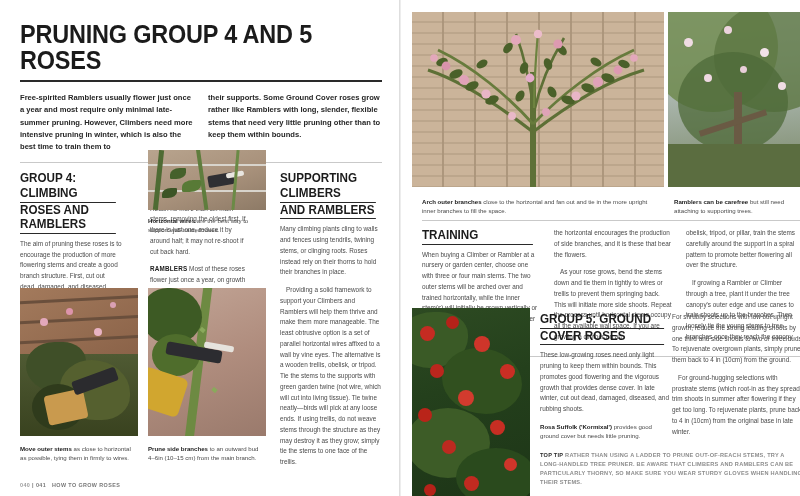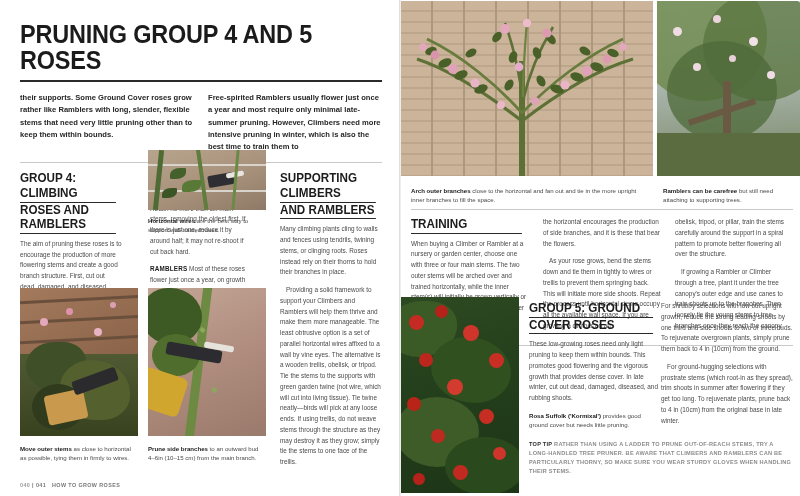--- a/index.html
+++ b/index.html
@@ -1,20 +1,20 @@
 <!DOCTYPE html>
 <html><head>
 <meta charset="utf-8">
 <style>
   html,body{margin:0;padding:0;background:#6b6b6b;}
   body{font-family:"Liberation Sans", sans-serif;}
   .spread{position:relative;width:800px;height:496px;background:#ffffff;overflow:hidden;display:flex;}
   .page{position:relative;height:496px;background:#ffffff;box-sizing:border-box;}
   .page-left{width:400px;padding:22px 18px 0 20px;}
-  .page-right{width:400px;padding:1px;}
+  .page-right{width:400px;padding:12px;}
   .gutter{position:absolute;left:399px;top:0;width:2px;height:496px;
           background:linear-gradient(to right,rgba(0,0,0,0.16),rgba(0,0,0,0.04));}
 
   h1.title{font-size:25.5px;line-height:1;letter-spacing:-0.2px;margin:0 0 7px 0;
            font-weight:bold;color:#1b1b1b;font-family:"Liberation Sans Narrow","Liberation Sans",sans-serif;
            transform:scaleX(0.92);transform-origin:left center;}
   .rule{height:2px;background:#2a2a2a;margin:0 0 10px 0;}
   .rule-thin{height:1px;background:#c9c9c9;margin:9px 0 8px 0;}
   .rule-thin-r{height:1px;background:#c9c9c9;margin:8px 0 7px 0;}
 
@@ -70,22 +70,22 @@
 <body>
 
 <div class="spread">
 
   <div class="page page-left">
 
     <h1 class="title">PRUNING GROUP 4 AND 5 ROSES</h1>
     <div class="rule"></div>
 
     <div class="intro">
+      <p>Free-spirited Ramblers usually flower just once a year and most require only minimal late-summer pruning. However, Climbers need more intensive pruning in winter, which is also the best time to train them to</p>
       <p>their supports. Some Ground Cover roses grow rather like Ramblers with long, slender, flexible stems that need very little pruning other than to keep them within bounds.</p>
-      <p>Free-spirited Ramblers usually flower just once a year and most require only minimal late-summer pruning. However, Climbers need more intensive pruning in winter, which is also the best time to train them to</p>
     </div>
 
     <div class="rule-thin"></div>
 
     <div class="cols">
 
       <div class="col">
         <h2 class="sec">
           <span class="u">GROUP 4: CLIMBING</span>
           <span class="u">ROSES AND RAMBLERS</span>

